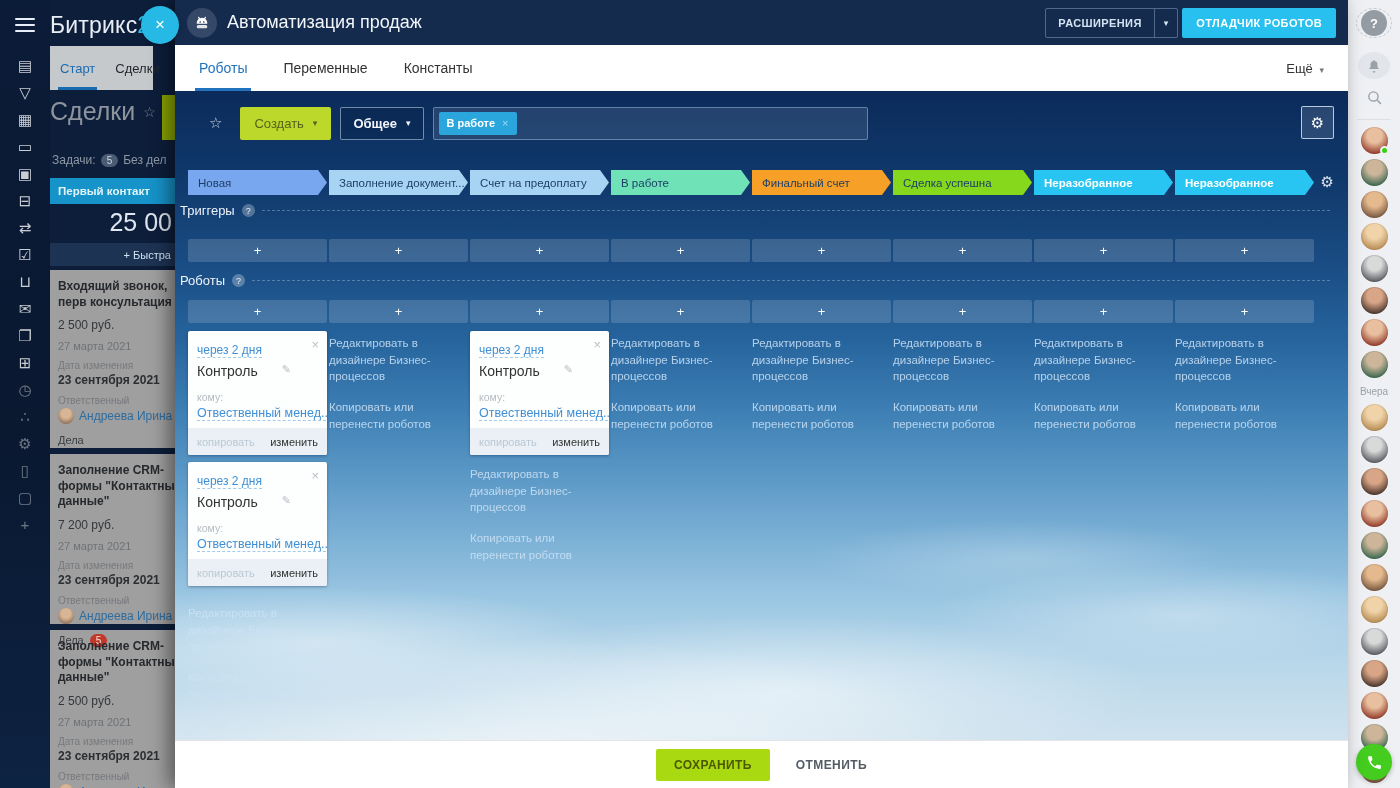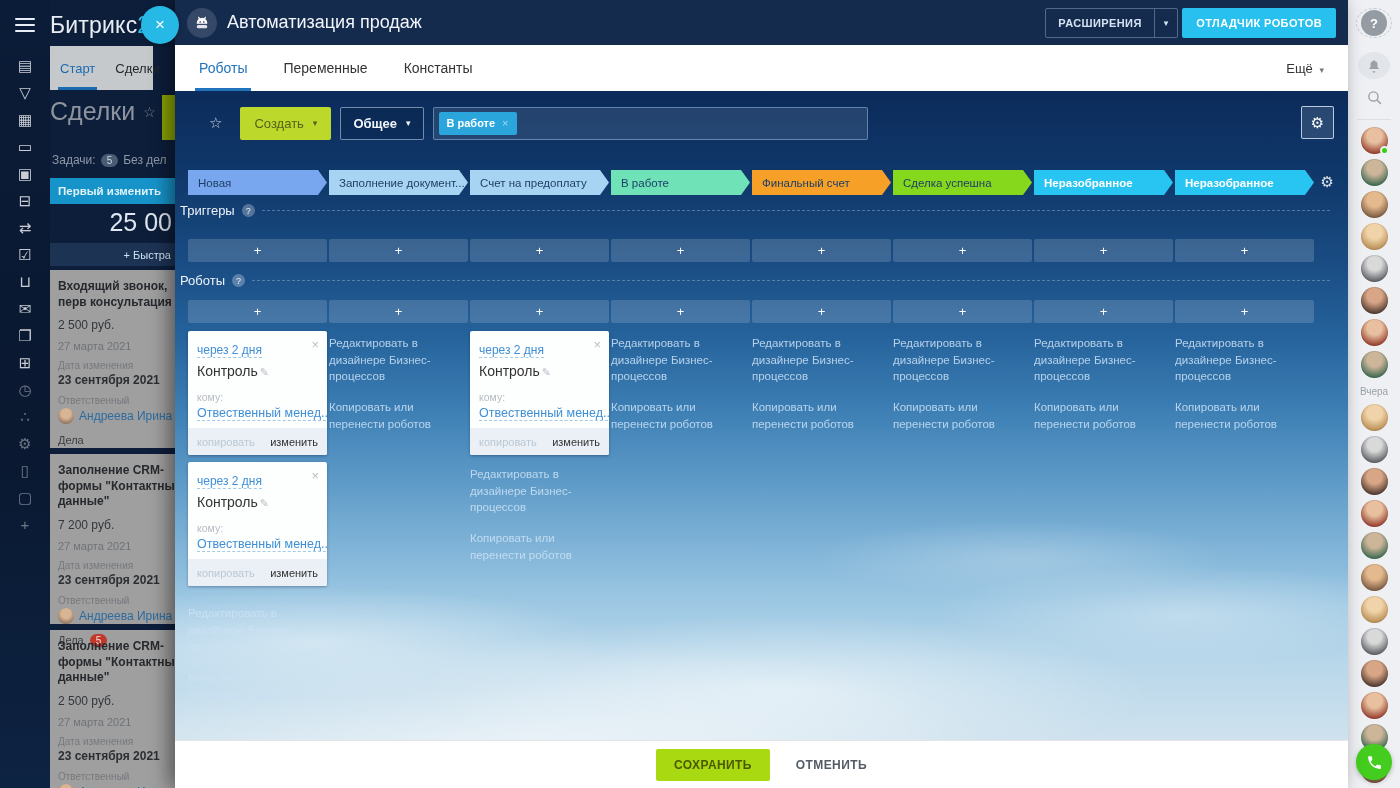--- a/index.html
+++ b/index.html
@@ -135,21 +135,21 @@
     font-size:13px; display:flex; align-items:center; justify-content:center; cursor:pointer; }
 
   .cards-row { top:240px; align-items:start; }
   .col { display:flex; flex-direction:column; gap:7px; }
 
   .robot-card { position:relative; background:#fdfefe; border-radius:2px; height:124px;
     box-shadow:0 1px 3px rgba(0,20,50,.35); padding:9px 9px 34px; overflow:hidden; }
   .rc-close { position:absolute; right:8px; top:6px; color:#b9bfc6; font-size:13px; cursor:pointer; }
   .rc-delay { display:inline-block; color:#3f8fd6; font-size:12px; border-bottom:1px dashed #a6c9e8;
     cursor:pointer; margin-bottom:5px; }
-  .rc-name { font-size:14px; color:#333; display:flex; align-items:flex-end; gap:2px; }
+  .rc-name { font-size:14px; color:#333; display:flex; align-items:flex-start; gap:24px; }
   .rc-pencil { color:#b9bfc6; font-size:11px; cursor:pointer; }
   .rc-to { color:#b6bcc3; font-size:10.5px; margin-top:12px; }
   .rc-assignee { display:inline-block; color:#3f8fd6; font-size:12.5px; border-bottom:1px dashed #a6c9e8;
     cursor:pointer; margin-top:2px; white-space:nowrap; }
   .rc-footer { position:absolute; left:0; right:0; bottom:0; height:27px; background:#eaf0f6;
     display:flex; align-items:center; justify-content:space-between; padding:0 9px; }
   .rc-copy { color:#bcc8d4; font-size:11px; cursor:pointer; }
   .rc-edit { color:#333; font-size:11px; cursor:pointer; }
 
   .col-links { display:flex; flex-direction:column; gap:14px; padding-top:4px; }
@@ -234,21 +234,21 @@
   <div class="lp-title-row">
     <div class="lp-title">Сделки</div>
     <div class="lp-star">☆</div>
   </div>
   <div class="lp-accentbar"></div>
   <div class="lp-tasks">
     <span>Задачи:</span>
     <span class="pill">5</span>
     <span>Без дел</span>
   </div>
-  <div class="lp-stage">Первый изменить</div>
+  <div class="lp-stage">Первый контакт</div>
   <div class="lp-sum">25 00</div>
   <div class="lp-quick">+ Быстра</div>
 
   <div class="lp-cards">
     <div class="deal-card" style="height:178px;">
       <div class="deal-title">Входящий звонок, перв консультация</div>
       <div class="deal-amount">2 500 руб.</div>
       <div class="deal-date">27 марта 2021</div>
       <div class="deal-label">Дата изменения</div>
       <div class="deal-changed">23 сентября 2021</div>

